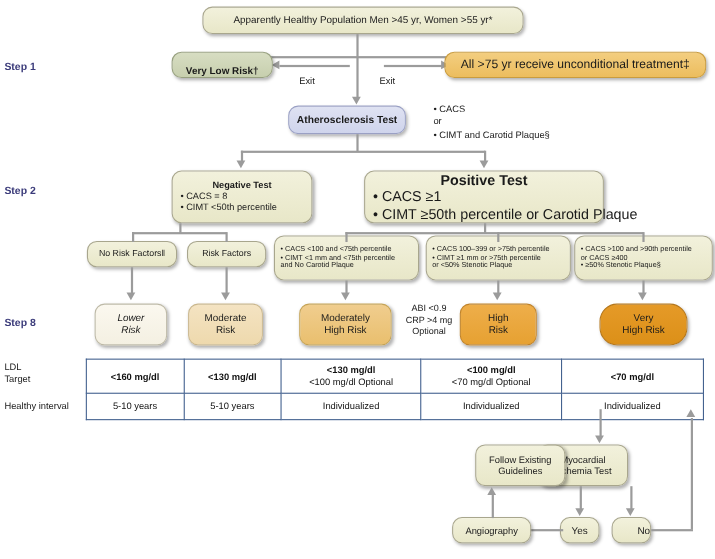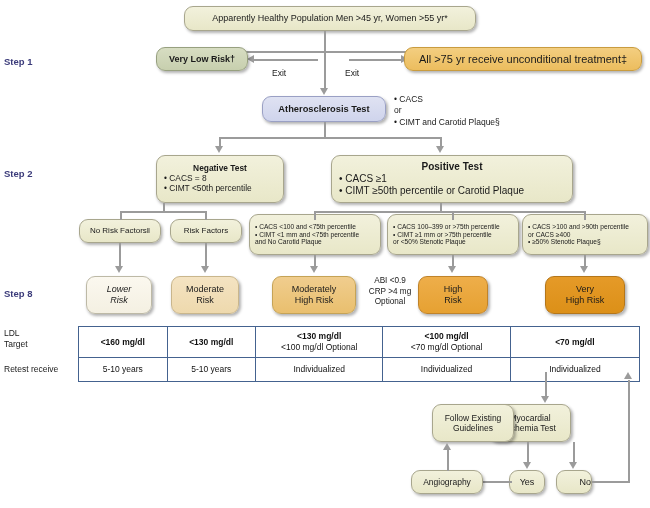--- a/index.html
+++ b/index.html
@@ -24,28 +24,28 @@
     flex-direction:column;
     align-items:center;
     justify-content:center;
     box-shadow:1.5px 2px 3px rgba(0,0,0,0.30);
     line-height:1.18;
   }
   .node.left-align{align-items:flex-start;text-align:left;}
 
   
   .pal-cream   {background:linear-gradient(#f2f1dc,#e8e7c8);border-color:#a8a68d;}
-  .pal-green   {background:linear-gradient(#d7ddc2,#c7cfae);border-color:#97a07f;}
+  .pal-green   {background:linear-gradient(#d7ddc2,#c7cfae);border-color:#97a07f;justify-content:flex-end;}
   .pal-blue    {background:linear-gradient(#dfe2f2,#cfd4ec);border-color:#9aa0c4;}
   .pal-gold    {background:linear-gradient(#f3ce80,#ecbd5e);border-color:#c99c3f;}
   .pal-ivory   {background:linear-gradient(#fbf8ef,#f4f0e2);border-color:#bdb9a6;}
   .pal-tan     {background:linear-gradient(#f4e3c2,#eed9ad);border-color:#c9b68c;}
   .pal-tan2    {background:linear-gradient(#f0cd8e,#e9bf6e);border-color:#c5a356;}
   .pal-orange  {background:linear-gradient(#eeae4a,#e6a132);border-color:#c0832a;}
-  .pal-orange2 {background:linear-gradient(#e59a28,#dc9018);border-color:#b4761a;}
+  .pal-orange2 {background:linear-gradient(#e59a28,#dc9018);border-color:#b4761a;border-radius:16px;}
 
   .ttl{font-weight:bold;}
   .bul{display:block;white-space:nowrap;}
 
   
   .steplab{
     position:absolute;
     font-size:9.5px;
     font-weight:bold;
     color:#3b3b7a;
@@ -99,21 +99,21 @@
 
 <div id="stage">
 
   <div class="steplab" style="left:4px;top:56px;">Step 1</div>
   <div class="steplab" style="left:4px;top:168px;">Step 2</div>
   <div class="steplab" style="left:4px;top:288px;">Step 8</div>
   <div class="rowlab" style="left:4px;top:328px;">
     <span>LDL</span><br>
     <span>Target</span>
   </div>
-  <div class="rowlab" style="left:4px;top:364px;">Retest receive</div>
+  <div class="rowlab" style="left:4px;top:364px;">Healthy interval</div>
 
   <div class="node pal-cream" style="left:184px;top:6px;width:292px;height:25px;font-size:9px;">
     <span>Apparently Healthy Population Men &gt;45 yr, Women &gt;55 yr*</span>
   </div>
 
   <div class="ln lnv" style="left:324px;top:31px;height:20px;"></div>
 
   <div class="ln lnh" style="left:240px;top:51px;width:170px;"></div>
 
   <div class="ln lnv" style="left:240px;top:51px;height:9px;"></div>
@@ -131,21 +131,21 @@
   <div class="arrow arr-d" style="left:320px;top:88px;"></div>
 
   <div class="node pal-green" style="left:156px;top:47px;width:92px;height:24px;font-size:9px;font-weight:bold;">
     <span>Very Low Risk†</span>
   </div>
 
   <div class="node pal-gold" style="left:404px;top:47px;width:238px;height:24px;font-size:11px;">
     <span>All &gt;75 yr receive unconditional treatment‡</span>
   </div>
 
-  <div class="node pal-blue" style="left:262px;top:96px;width:124px;height:26px;font-size:9.3px;font-weight:bold;">
+  <div class="node pal-blue" style="left:262px;top:96px;width:107px;height:26px;font-size:9.3px;font-weight:bold;">
     <span>Atherosclerosis Test</span>
   </div>
 
   <div class="sidenote" style="left:394px;top:94px;">
     <span class="bul">• CACS</span>
     <span class="bul">or</span>
     <span class="bul">• CIMT and Carotid Plaque§</span>
   </div>
 
   <div class="ln lnv" style="left:324px;top:122px;height:16px;"></div>
@@ -154,21 +154,21 @@
   <div class="ln lnv" style="left:440px;top:137px;height:11px;"></div>
   <div class="arrow arr-d" style="left:215px;top:146px;"></div>
   <div class="arrow arr-d" style="left:436px;top:146px;"></div>
 
   <div class="node pal-cream left-align" style="left:156px;top:155px;width:128px;height:48px;font-size:8.4px;padding:4px 7px;">
     <span class="ttl" style="width:100%;text-align:center;">Negative Test</span>
     <span class="bul">• CACS  = 8</span>
     <span class="bul">• CIMT &lt;50th percentile</span>
   </div>
 
-  <div class="node pal-cream left-align" style="left:331px;top:155px;width:242px;height:48px;font-size:10px;padding:4px 7px;">
+  <div class="node pal-cream left-align" style="left:331px;top:155px;width:218px;height:48px;font-size:13px;padding:4px 7px;">
     <span class="ttl" style="width:100%;text-align:center;">Positive Test</span>
     <span class="bul">• CACS ≥1</span>
     <span class="bul">• CIMT ≥50th percentile or Carotid Plaque</span>
   </div>
 
   <div class="node pal-cream" style="left:79px;top:219px;width:82px;height:24px;font-size:8px;">
     <span>No Risk Factors‖</span>
   </div>
 
   <div class="node pal-cream" style="left:170px;top:219px;width:72px;height:24px;font-size:8px;">

